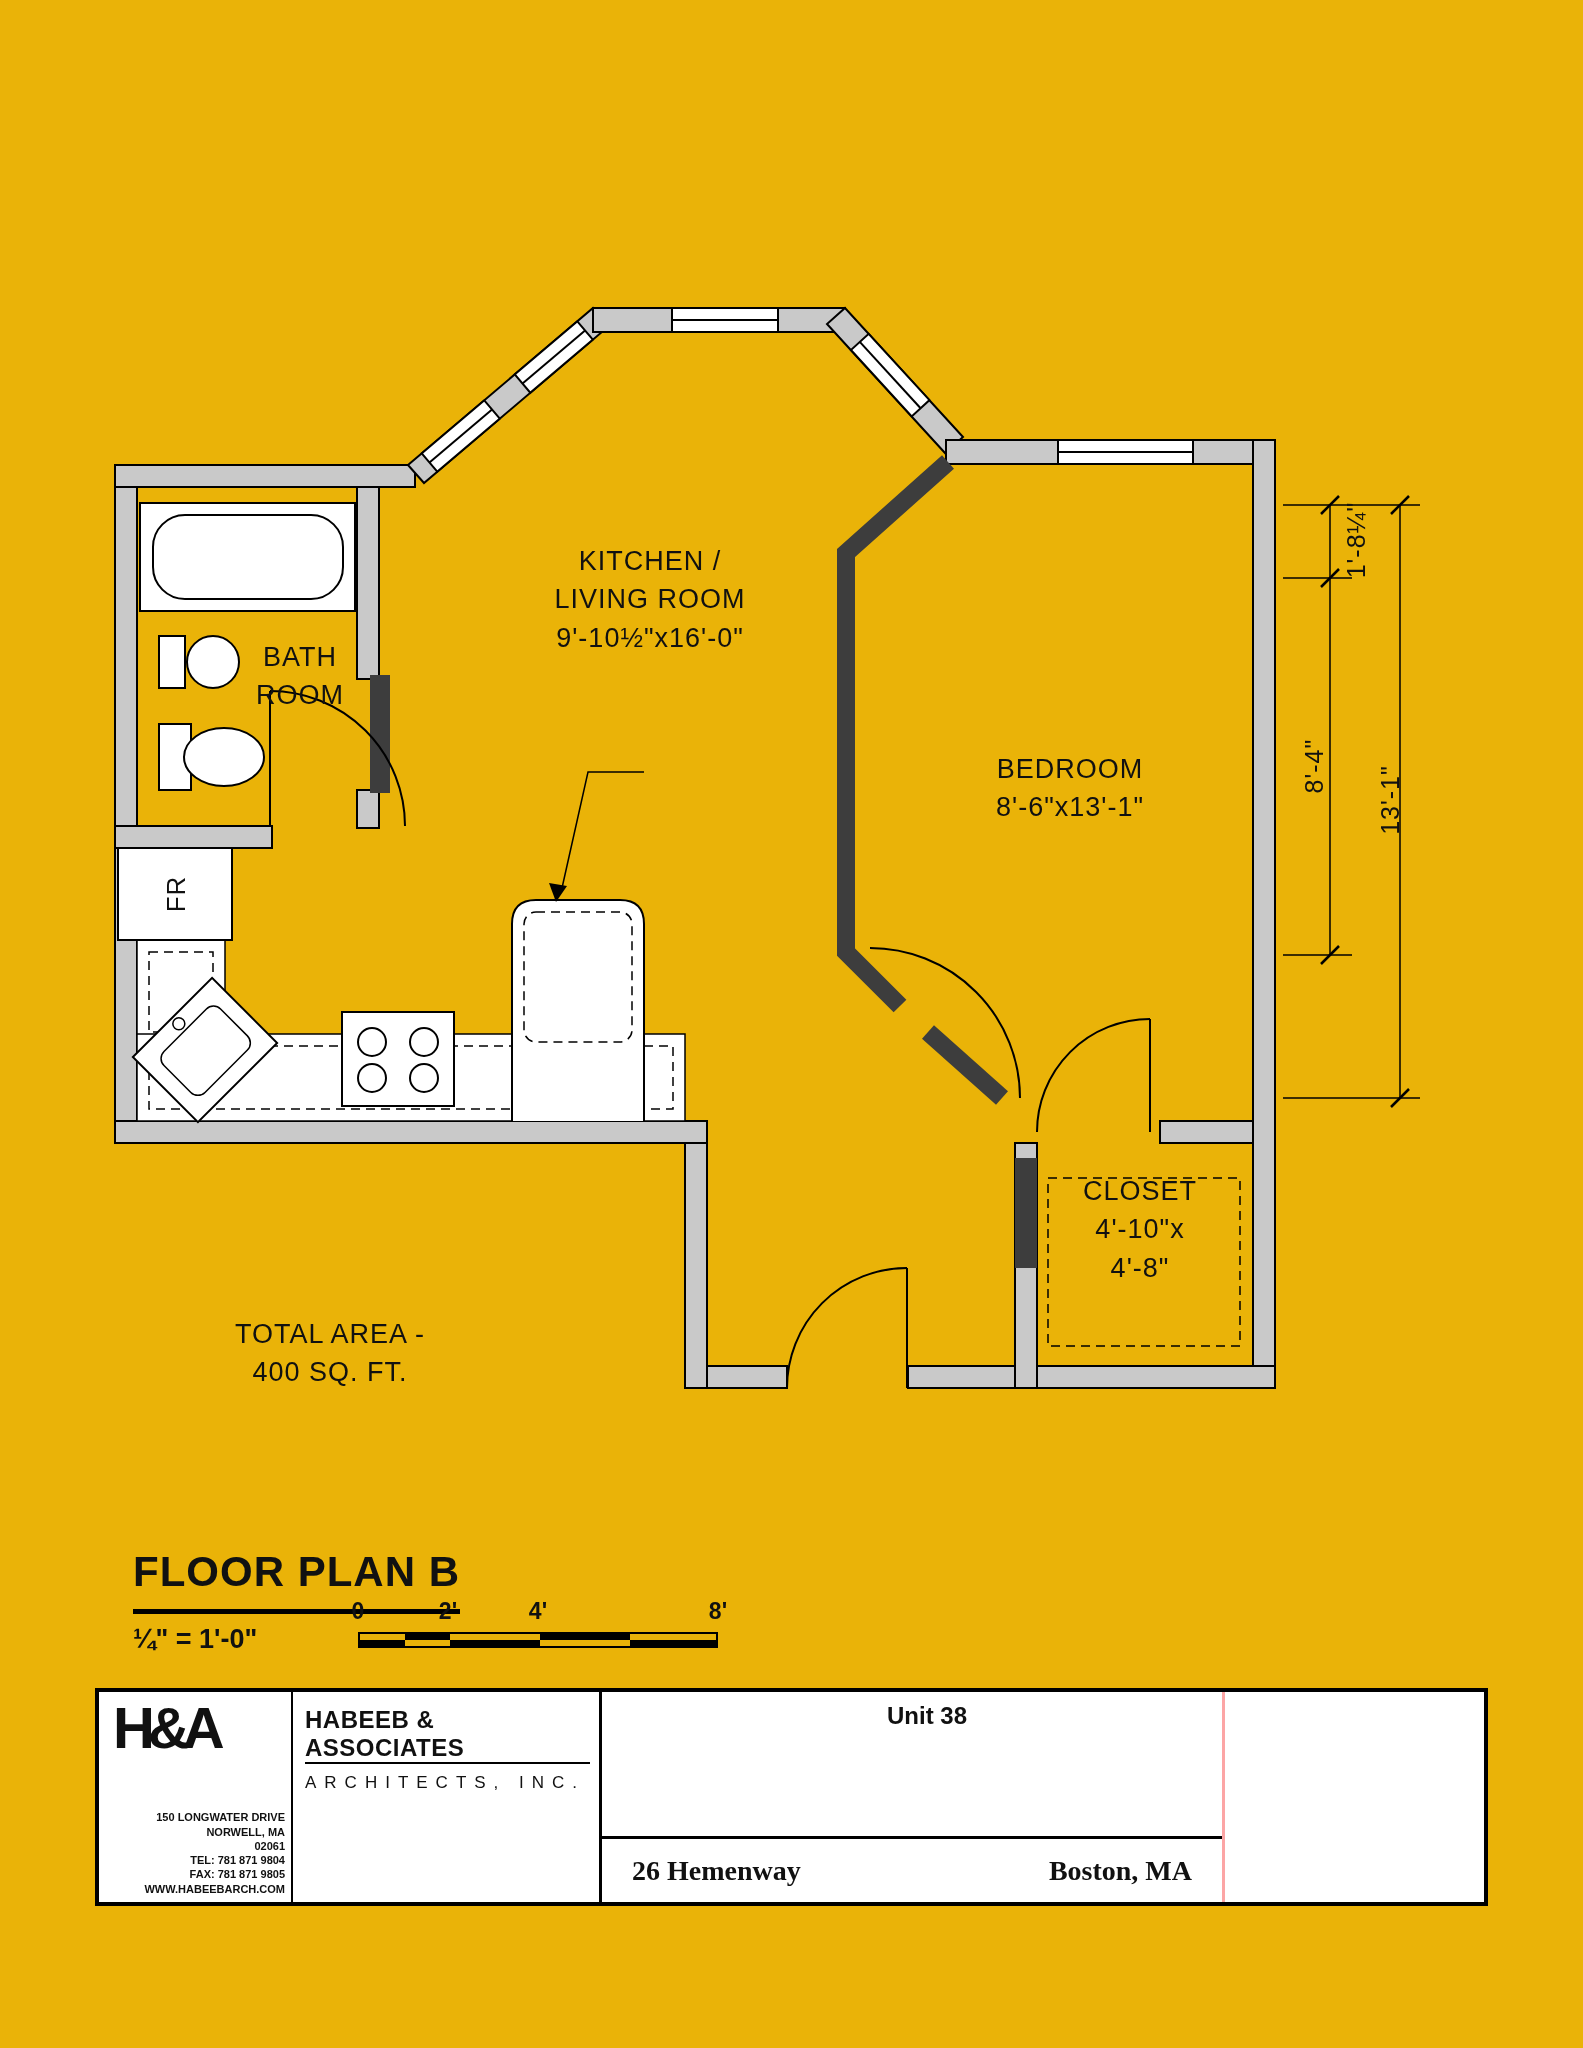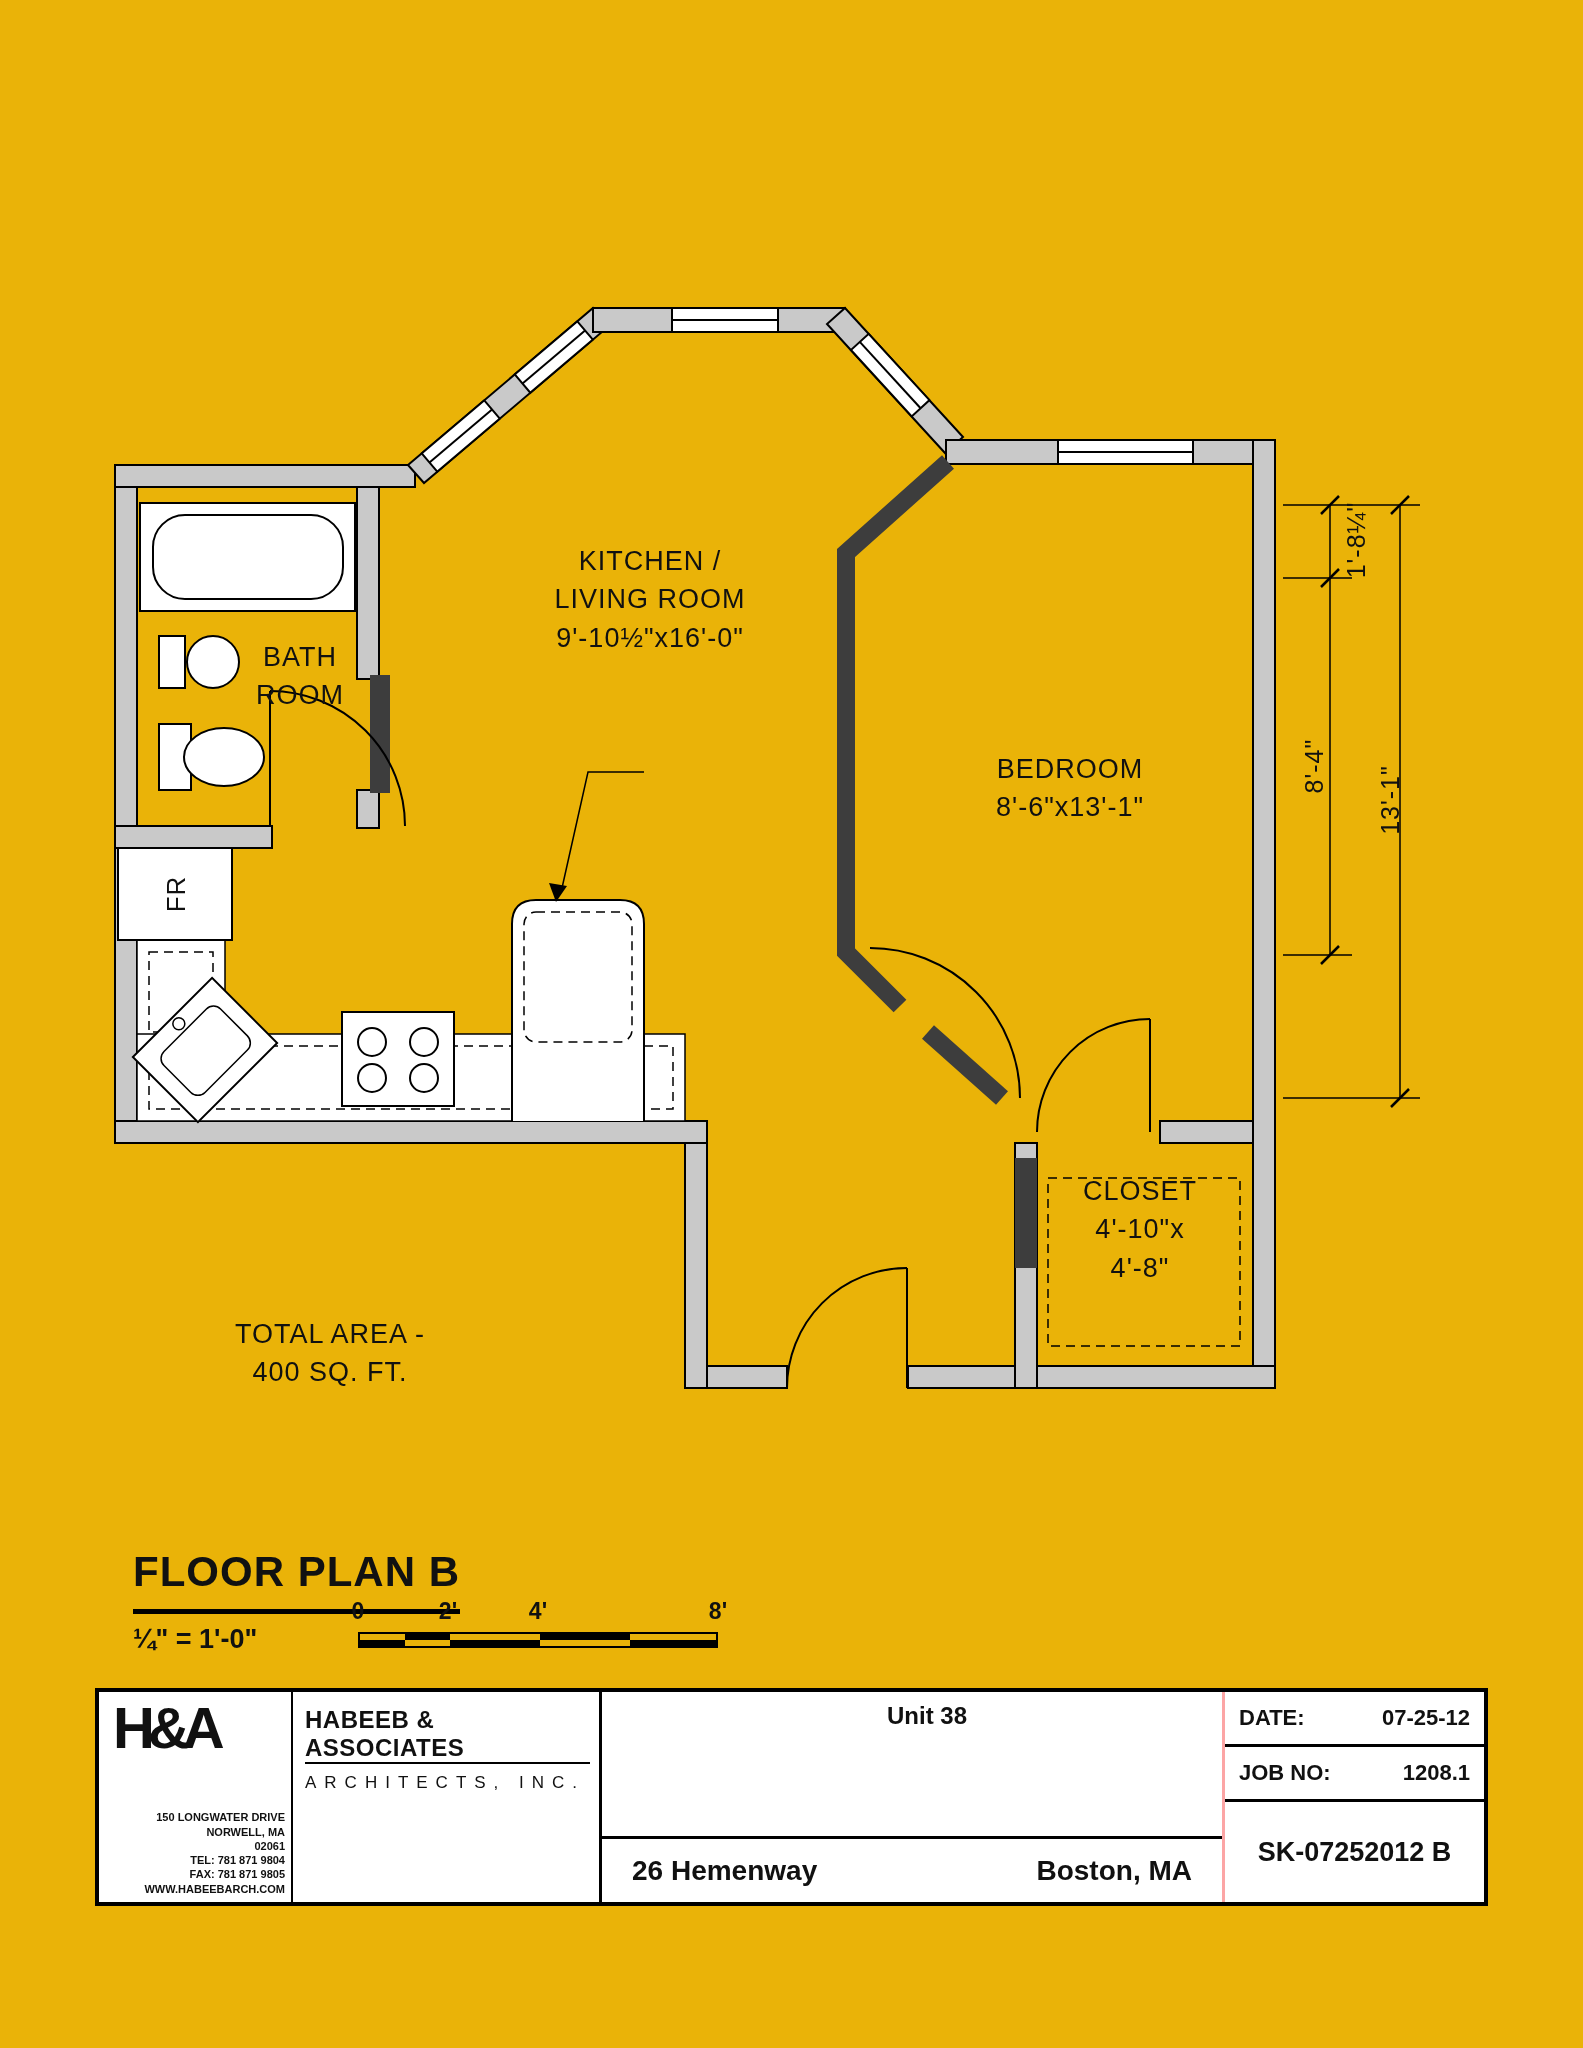--- a/index.html
+++ b/index.html
@@ -26,21 +26,21 @@
   #tb-logo{position:absolute;left:14px;top:2px;font-size:58px;font-weight:bold;letter-spacing:-7px;}
   #tb-vline{position:absolute;left:192px;top:0;height:100%;border-left:2px solid #000;}
   #tb-address{position:absolute;left:6px;bottom:6px;width:180px;font-size:11px;font-weight:bold;text-align:right;line-height:1.3;}
   #tb-firm{position:absolute;left:206px;top:14px;width:285px;}
   #tb-firm .firm-name{font-size:24px;font-weight:bold;letter-spacing:0.5px;border-bottom:2px solid #000;padding-bottom:0;}
   #tb-firm .firm-sub{font-size:17px;letter-spacing:8px;padding-top:9px;}
   #tb-mid .unit{margin-top:10px;text-align:center;font-size:24px;font-weight:bold;}
   #tb-mid .project-wrap{text-align:center;margin-top:2px;}
   #tb-mid .project{display:inline-block;font-size:42px;font-weight:bold;letter-spacing:1px;border-bottom:4px solid #000;padding-bottom:2px;}
   #tb-mid .addr-row{position:absolute;left:0;bottom:0;width:100%;height:66px;border-top:3px solid #000;box-sizing:border-box;
-                    display:flex;align-items:center;justify-content:space-between;padding:0 30px;font-size:28px;font-weight:bold;}
+                    display:flex;align-items:center;justify-content:space-between;padding:0 30px;font-size:28px;font-weight:bold;font-family:Liberation Serif, serif;}
   #tb-right .meta-row{height:55px;border-bottom:3px solid #000;box-sizing:border-box;display:flex;align-items:center;
                       justify-content:space-between;padding:0 14px;font-size:22px;font-weight:bold;}
   #tb-right .sheet-row{height:100px;display:flex;align-items:center;justify-content:center;font-size:27px;font-weight:bold;}
 </style>
 </head>
 <body>
 
 <div id="page">
 
   <svg width="1583" height="1500" viewBox="0 0 1583 1500">
@@ -241,26 +241,15 @@
     </div>
 
     <div id="tb-mid" class="tb-col">
       <div class="unit">Unit 38</div>
       <div class="addr-row">
         <span>26 Hemenway</span>
         <span>Boston, MA</span>
       </div>
     </div>
 
-    <div id="tb-right" class="tb-col">
-      <div class="meta-row">
-        <span>DATE:</span>
-        <span>07-25-12</span>
-      </div>
-      <div class="meta-row">
-        <span>JOB NO:</span>
-        <span>1208.1</span>
-      </div>
-      <div class="sheet-row">SK-07252012 B</div>
-    </div>
 
   </div>
 </div>
 
 </body></html>

